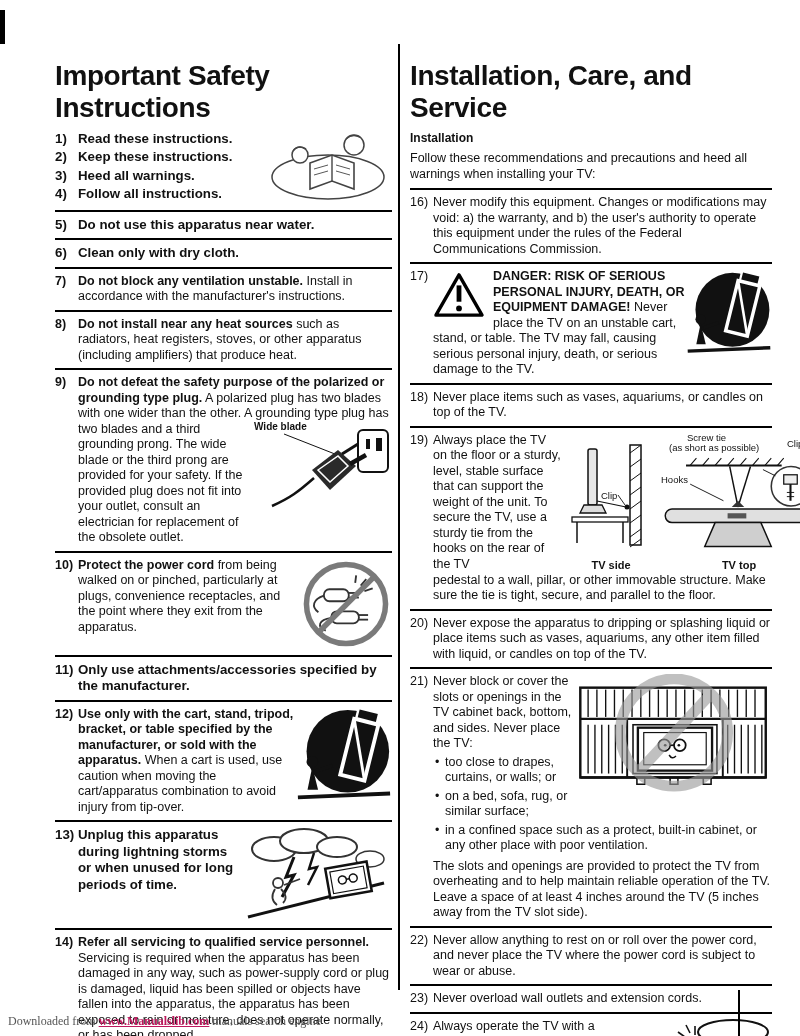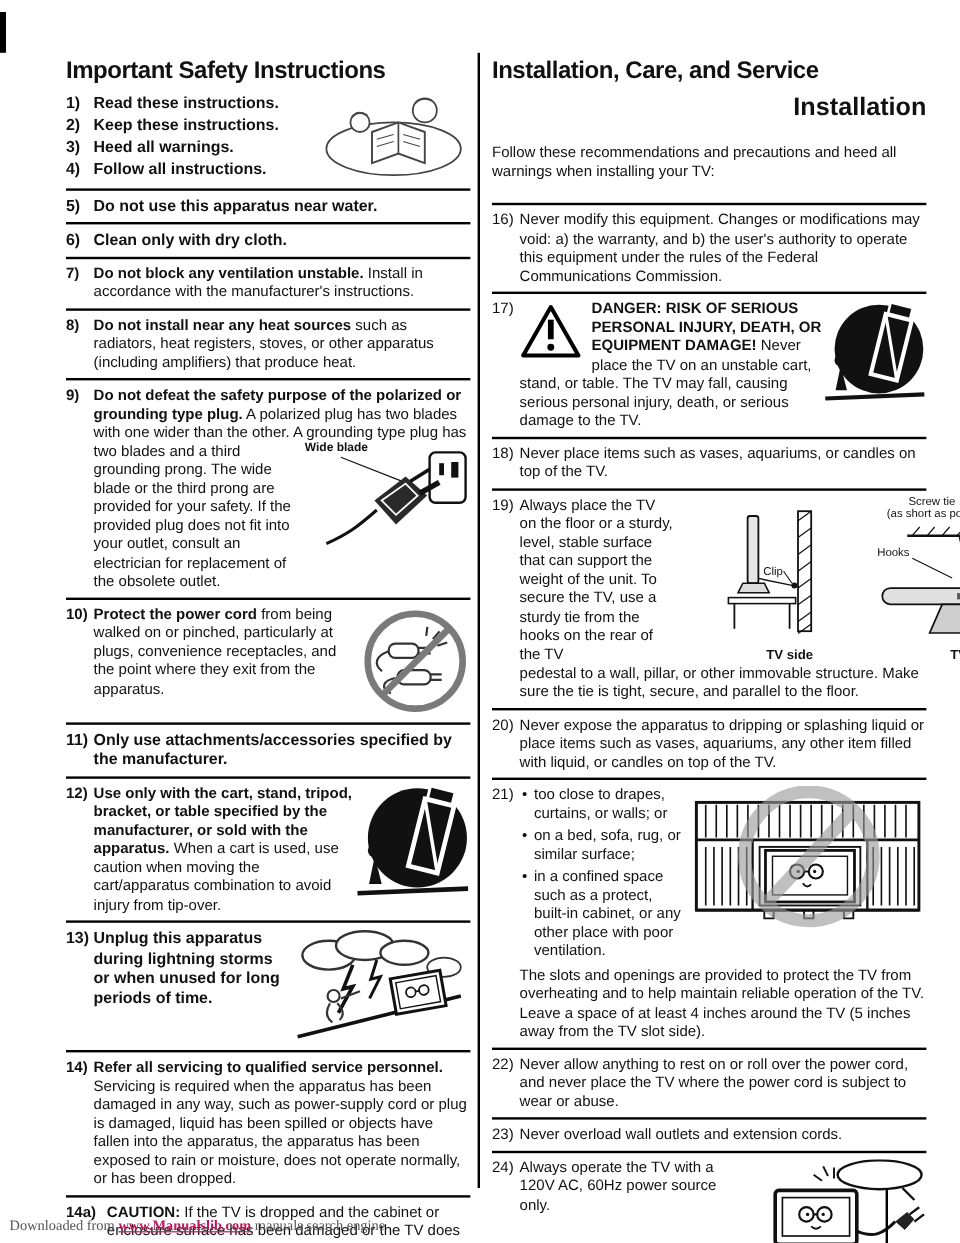--- a/index.html
+++ b/index.html
@@ -3,38 +3,38 @@
 <meta charset="utf-8">
 <style>
   html,body{margin:0;padding:0;background:#888;}
   .page{position:relative;width:800px;height:1036px;background:#fff;overflow:hidden;
         font-family:"Liberation Sans",sans-serif;color:#111;}
   .corner-tab{position:absolute;left:0;top:10px;width:5px;height:34px;background:#000;}
   .cols{display:flex;padding-top:44px;}
   .col-l{width:337px;margin-left:55px;}
   .vdiv{width:2px;background:#000;height:946px;margin-left:6px;flex:none;}
   .col-r{width:362px;margin-left:10px;}
-  h1{font-size:20px;font-weight:bold;margin:4px 0 7px 0;letter-spacing:-0.4px;}
-  h2{font-size:21px;font-weight:bold;margin:2px 0 3px 0;text-align:right;}
+  h1{font-size:28px;font-weight:bold;margin:16px 0 7px 0;letter-spacing:-0.4px;}
+  h2{font-size:12px;font-weight:bold;margin:2px 0 3px 0;}
   .intro{font-size:12.5px;line-height:1.25;}
   .item{position:relative;padding-left:23px;font-size:12.5px;line-height:1.24;margin:3px 0;}
   .item::after{content:"";display:block;clear:both;}
   .num{position:absolute;left:0;top:0;width:21px;}
   .wide{padding-left:34px;}
   .wide .num{width:31px;}
   .b{font-weight:bold;}
   .big{font-size:13.3px;}
   .rule{border-top:2px solid #000;margin:5px 0;height:0;}
   .grp{position:relative;min-height:74px;}
   .grp .item{margin:2px 0;}
   .ill{position:relative;}
   .fr{float:right;}
   .bul{position:relative;padding-left:12px;margin:3px 0;}
   .bul::before{content:"\2022";position:absolute;left:2px;}
-  .flexrow{display:flex;gap:35px;}
+  .flexrow{display:flex;}
   .lbl{position:absolute;font-size:9.5px;line-height:1.05;color:#111;white-space:nowrap;}
   .cap{font-size:11px;font-weight:bold;text-align:center;display:block;}
   .vline-br{position:absolute;left:738px;top:990px;width:2px;height:46px;background:#000;}
   .footer{position:absolute;left:8px;bottom:7px;font-family:"Liberation Serif",serif;
           font-size:12px;color:#555;}
   .footer .lnk{color:#be185d;font-weight:bold;text-decoration:underline;cursor:pointer;}
   svg{display:block;}
 </style>
 </head>
 <body>
@@ -226,21 +226,21 @@
         
       </div>
 
     </div>
 
     <div class="vdiv"></div>
 
     <div class="col-r">
       <h1>Installation, Care, and Service</h1>
       <h2>Installation</h2>
-      <p class="intro" style="margin:18px 0;">Follow these recommendations and precautions and heed all warnings when installing your TV:</p>
+      <p class="intro" style="margin:6px 0;">Follow these recommendations and precautions and heed all warnings when installing your TV:</p>
 
       <div class="rule"></div>
 
       <div class="item">
         <span class="num">16)</span>
         <span>Never modify this equipment. Changes or modifications may void: a) the warranty, and b) the user's authority to operate this equipment under the rules of the Federal Communications Commission.</span>
       </div>
       <div class="rule"></div>
 
       <div class="item">
@@ -290,21 +290,21 @@
               <path d="M62,10 l11,-8 M62,24 l11,-8 M62,38 l11,-8 M62,52 l11,-8 M62,66 l11,-8 M62,80 l11,-8 M62,94 l11,-8 M62,104 l11,-8" stroke="#111" stroke-width="1"></path>
               <rect x="20" y="6" width="9" height="56" rx="2" fill="#e6e6e6" stroke="#111" stroke-width="1.5"></rect>
               <path d="M16,62 h18 l4,8 h-26 z" fill="#dcdcdc" stroke="#111" stroke-width="1.3"></path>
               <rect x="4" y="74" width="56" height="5" fill="#fff" stroke="#111" stroke-width="1.3"></rect>
               <line x1="9" y1="79" x2="9" y2="100" stroke="#111" stroke-width="1.5"></line>
               <line x1="55" y1="79" x2="55" y2="100" stroke="#111" stroke-width="1.5"></line>
               <line x1="29" y1="58" x2="58" y2="64" stroke="#111" stroke-width="1.2"></line>
               <circle cx="59" cy="64" r="2.5" fill="#111"></circle>
               <line x1="50" y1="52" x2="57" y2="62" stroke="#111" stroke-width="0.9"></line>
             </svg>
-            <span class="cap" style="position:absolute;left:16px;top:126px;width:80px;">TV side</span>
+            <span class="cap" style="position:absolute;left:4px;top:126px;width:80px;">TV side</span>
           </div>
           <div class="ill" style="width:160px;height:140px;flex:none;">
             <span class="lbl" style="left:28px;top:0;">Screw tie</span>
             <span class="lbl" style="left:10px;top:10px;">(as short as possible)</span>
             <span class="lbl" style="left:128px;top:6px;">Clip</span>
             <span class="lbl" style="left:2px;top:42px;">Hooks</span>
             <span class="lbl" style="left:132px;top:76px;">Screw</span>
             <svg width="158" height="104" viewBox="0 0 152 100" style="position:absolute;left:0;top:22px;">
               <line x1="26" y1="10" x2="118" y2="10" stroke="#111" stroke-width="2"></line>
               <path d="M30,10 l6,-7 M42,10 l6,-7 M54,10 l6,-7 M66,10 l6,-7 M78,10 l6,-7 M90,10 l6,-7 M102,10 l6,-7 M114,10 l6,-7" stroke="#111" stroke-width="1"></path>
@@ -388,20 +388,21 @@
               <circle cx="105" cy="73" r="1.4" fill="#111"></circle>
             <path d="M95,83 q3,5 7,1" fill="none" stroke="#111" stroke-width="1.6"></path>
             <line x1="4" y1="106" x2="194" y2="106" stroke="#111" stroke-width="2.5"></line>
             <path d="M62,106 v7 h8 v-7 M96,106 v7 h8 v-7 M130,106 v7 h8 v-7" fill="none" stroke="#111" stroke-width="1.6"></path>
             <g opacity="0.62">
               <circle cx="100" cy="60" r="55" fill="none" stroke="#9a9a9a" stroke-width="11"></circle>
               <line x1="62" y1="102" x2="139" y2="19" stroke="#9a9a9a" stroke-width="11"></line>
             </g>
           </svg>
         </div>
+        <span>Never block or cover the slots or openings in the TV cabinet back, bottom, and sides. Never place the TV:</span>
         <div class="bul">
           <span>too close to drapes, curtains, or walls; or</span>
         </div>
         <div class="bul">
           <span>on a bed, sofa, rug, or similar surface;</span>
         </div>
         <div class="bul">
           <span>in a confined space such as a protect, built-in cabinet, or any other place with poor ventilation.</span>
         </div>
         <div style="margin-top:5px;">

